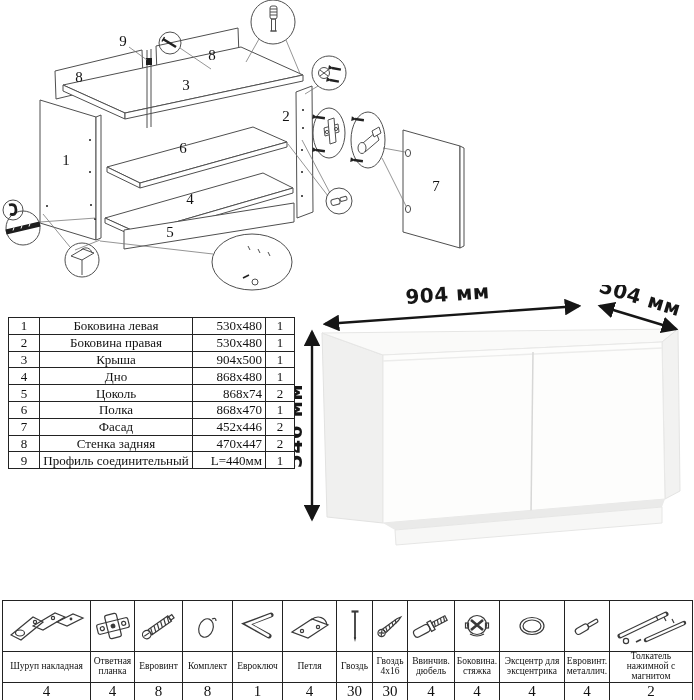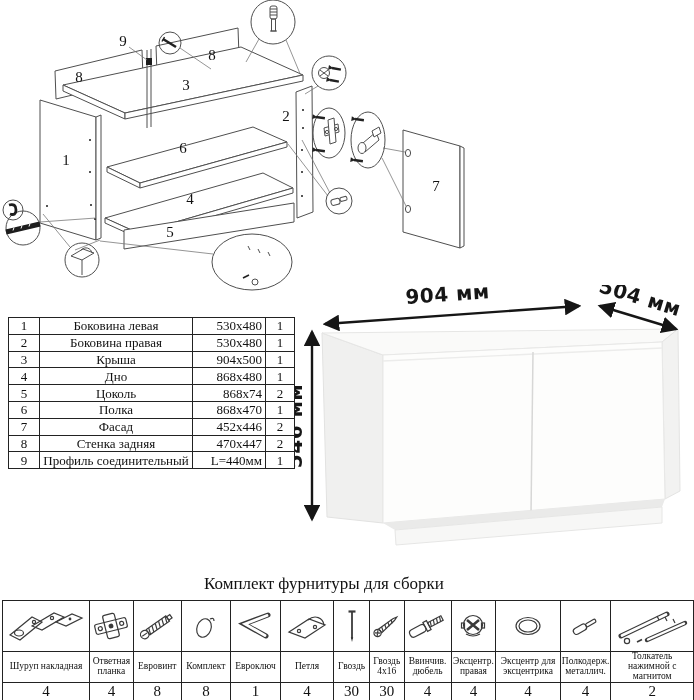--- a/index.html
+++ b/index.html
@@ -309,21 +309,20 @@
       </tr>
       <tr>
         <td class="c-num">9</td>
         <td class="c-name">Профиль соединительный</td>
         <td class="c-size">L=440мм</td>
         <td class="c-qty">1</td>
       </tr>
     </tbody>
   </table>
 
-  <div id="hw-title">Комплект фурнитуры для сборки</div>
 
   <table id="hardware">
     <colgroup>
       <col style="width:88px">
         <col style="width:44px">
         <col style="width:48px">
         <col style="width:50px">
       <col style="width:50px">
         <col style="width:54px">
         <col style="width:36px">
@@ -454,23 +453,23 @@
       <tr class="r-name">
         <td>Шуруп накладная</td>
         <td>Ответная планка</td>
         <td>Евровинт</td>
         <td>Комплект</td>
         <td>Евроключ</td>
         <td>Петля</td>
         <td>Гвоздь</td>
         <td>Гвоздь 4x16</td>
         <td>Ввинчив. дюбель</td>
-        <td>Эксцентр. правая</td>
+        <td>Боковина. стяжка</td>
         <td>Эксцентр для эксцентрика</td>
-        <td>Полкодерж. металлич.</td>
+        <td>Евровинт. металлич.</td>
         <td>Толкатель нажимной с магнитом</td>
       </tr>
       <tr class="r-qty">
         <td>4</td>
         <td>4</td>
         <td>8</td>
         <td>8</td>
         <td>1</td>
         <td>4</td>
         <td>30</td>

